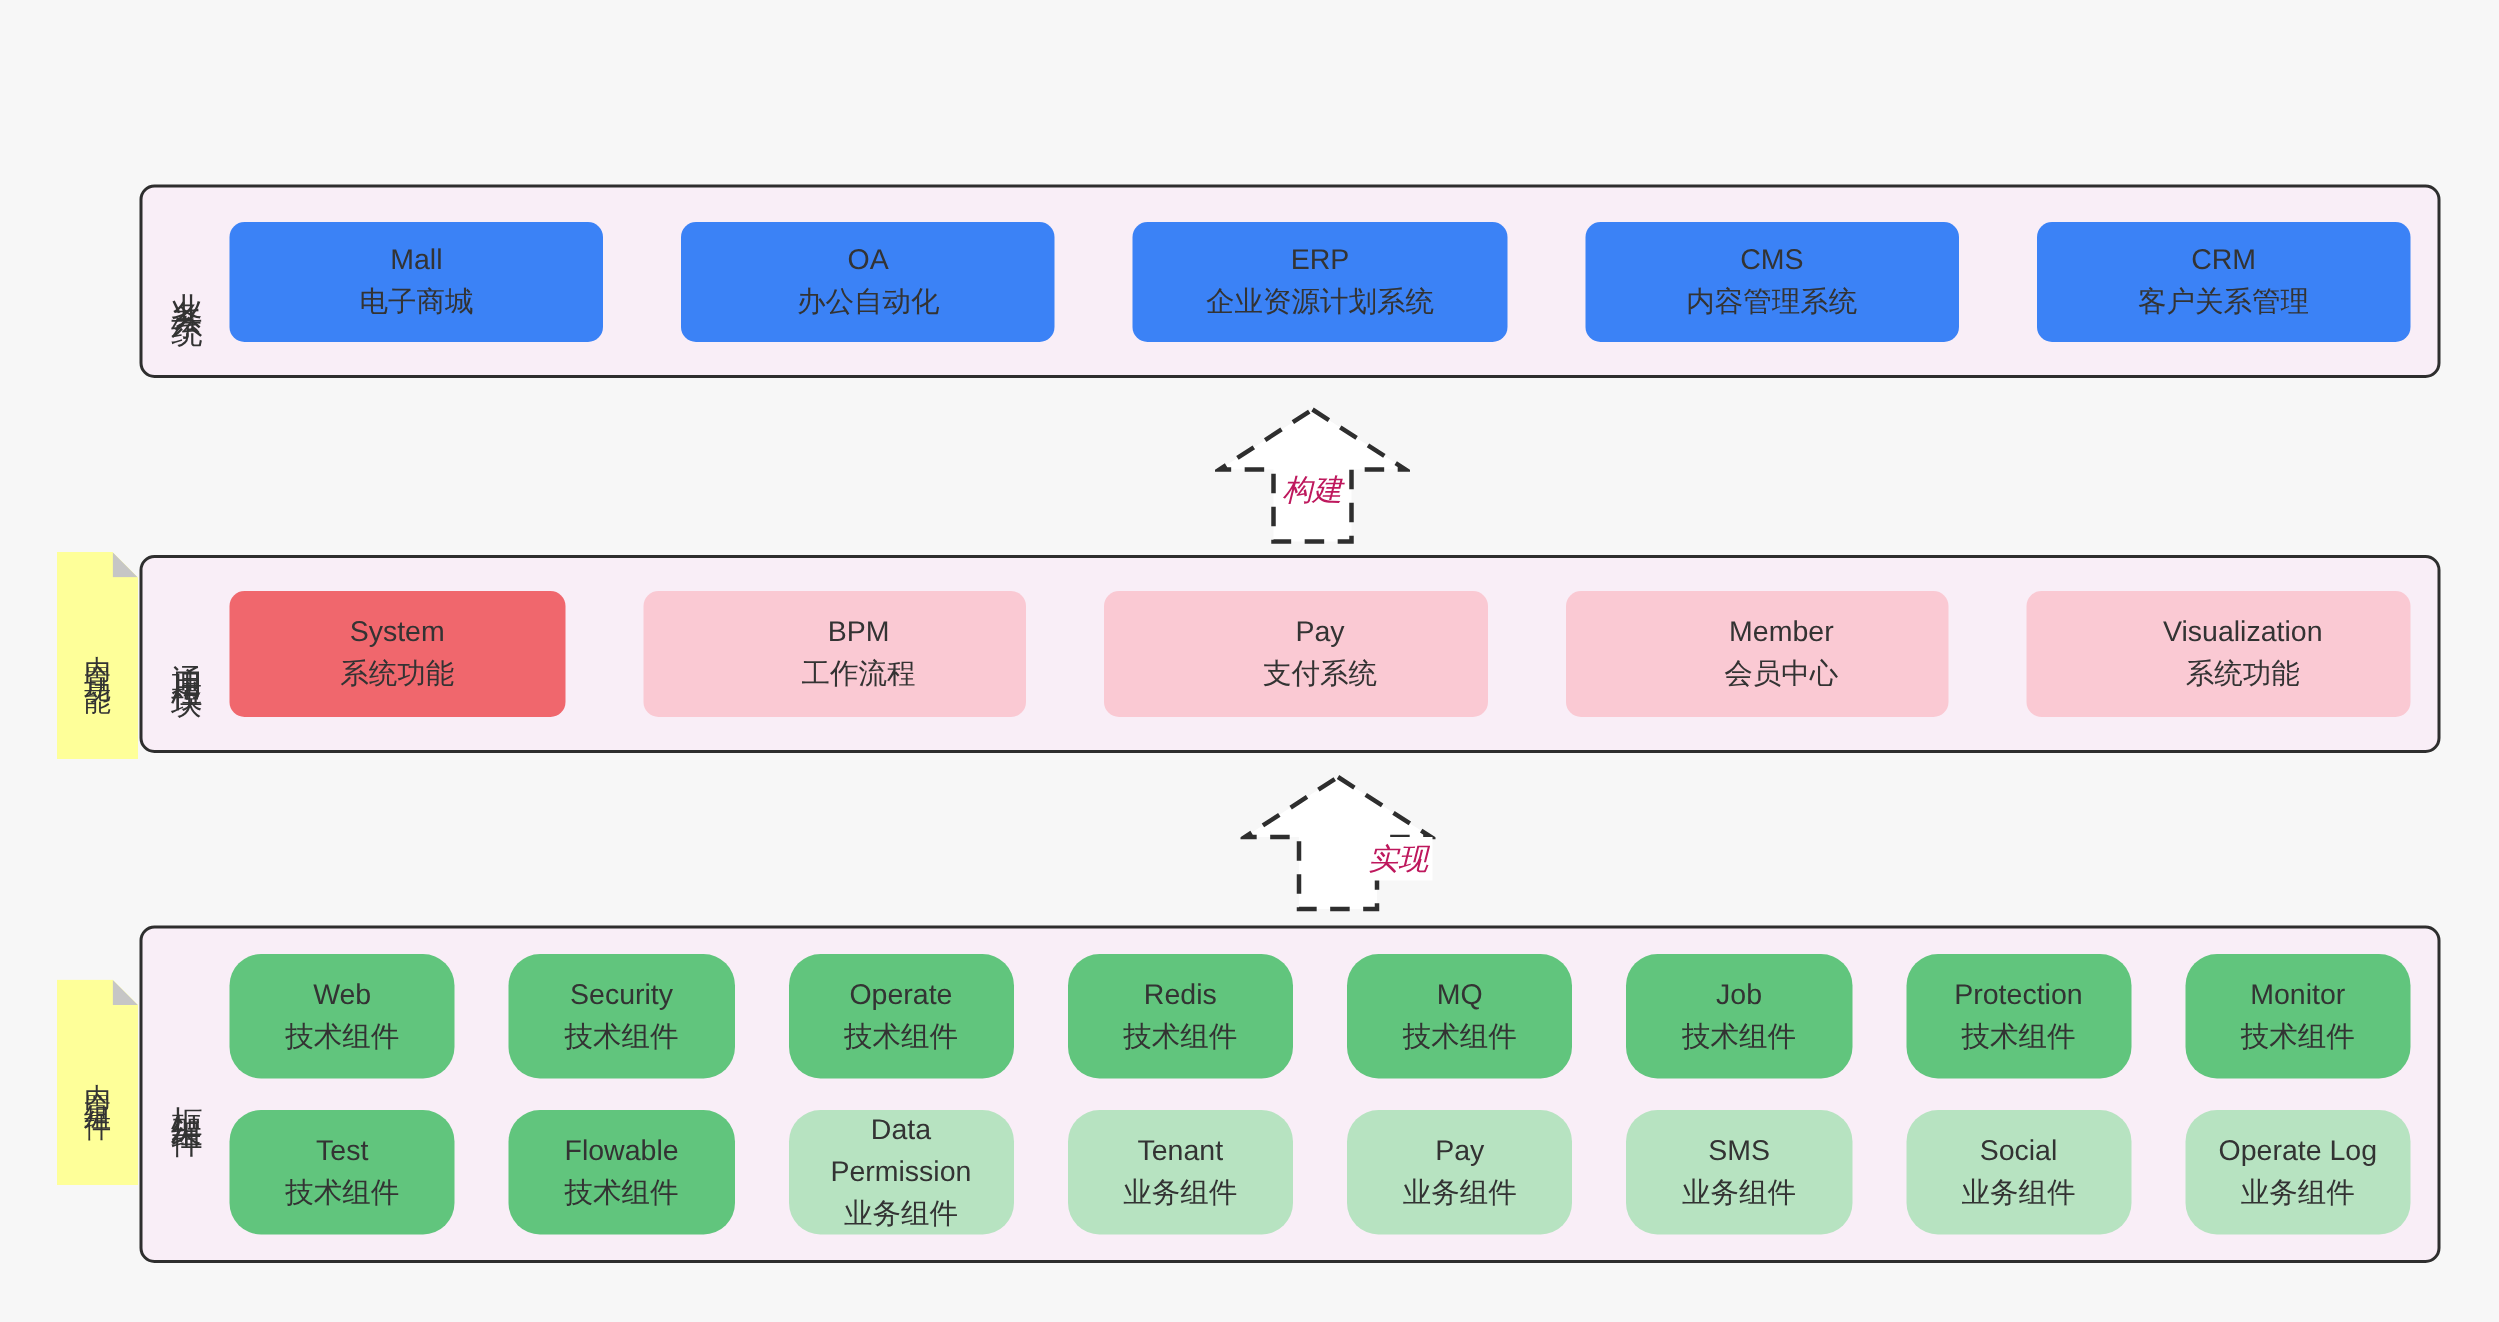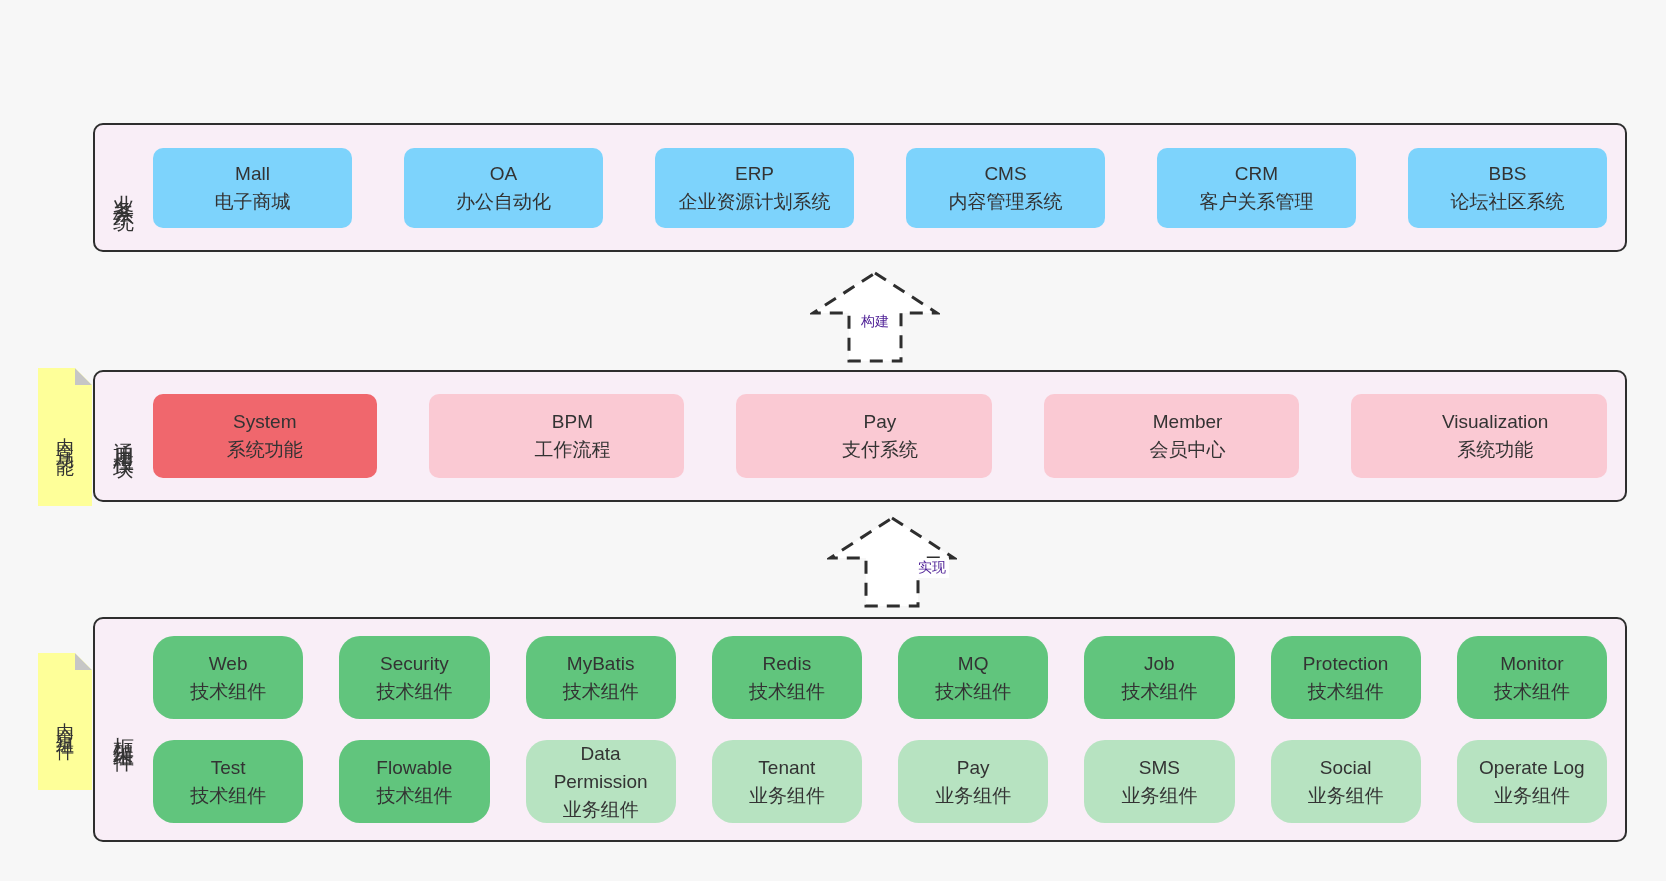--- a/index.html
+++ b/index.html
@@ -52,21 +52,21 @@
     flex:1;
     border-radius:10px;
     display:flex;flex-direction:column;align-items:center;justify-content:center;
     text-align:center;
     font-size:19px;line-height:28px;
     padding:0 8px;box-sizing:border-box;
   }
   .panel-1 .box{height:80px;}
   .panel-2 .box{height:84px;}
   .panel-3 .box{height:83px;border-radius:21px;}
-  .v-blue{background:#7dd3fc;}
+  .v-blue{background:#3b82f6;}
   .v-red{background:#f0676d;}
   .v-pink{background:#fac9d3;padding-left:40px;}
   .v-green{background:#61c57d;}
   .v-lightgreen{background:#b7e3c1;}
 
   
   .note{
     position:absolute;
     left:38px;width:54px;
     background:#feff99;
@@ -91,24 +91,25 @@
   .arrow polygon{
     fill:#ffffff;
     stroke:#2e2e2e;
     stroke-width:3;
     stroke-dasharray:13 9;
   }
   .arrow-label{
     position:absolute;
     transform:translateX(-50%);
     background:#ffffff;
-    font-size:14px;
+    font-size:20px;
     padding:1px 3px;
-    color:#4c1d95;
+    color:#be185d;
     white-space:nowrap;
+    font-style:italic;
   }
   .arrow-label-1{left:875px;top:312px;}
   .arrow-label-2{left:892px;top:558px;margin-left:40px;}
 </style>
 </head>
 <body>
 
 <div class="canvas">
 
   <div class="note note-1">
@@ -136,24 +137,20 @@
             <div class="box-name">ERP</div>
             <div class="box-desc">企业资源计划系统</div>
           </div>
           <div class="box v-blue">
             <div class="box-name">CMS</div>
             <div class="box-desc">内容管理系统</div>
           </div>
           <div class="box v-blue">
             <div class="box-name">CRM</div>
             <div class="box-desc">客户关系管理</div>
-          </div>
-          <div class="box v-blue">
-            <div class="box-name">BBS</div>
-            <div class="box-desc">论坛社区系统</div>
           </div>
         </div>
       </div>
   </section>
 
   <section class="panel panel-2">
     <div class="label-cell">
       <span class="v-text">通用模块</span>
     </div>
     <div class="rows">
@@ -190,21 +187,21 @@
         <div class="row cols-8">
           <div class="box v-green">
             <div class="box-name">Web</div>
             <div class="box-desc">技术组件</div>
           </div>
           <div class="box v-green">
             <div class="box-name">Security</div>
             <div class="box-desc">技术组件</div>
           </div>
           <div class="box v-green">
-            <div class="box-name">MyBatis</div>
+            <div class="box-name">Operate</div>
             <div class="box-desc">技术组件</div>
           </div>
           <div class="box v-green">
             <div class="box-name">Redis</div>
             <div class="box-desc">技术组件</div>
           </div>
           <div class="box v-green">
             <div class="box-name">MQ</div>
             <div class="box-desc">技术组件</div>
           </div>

